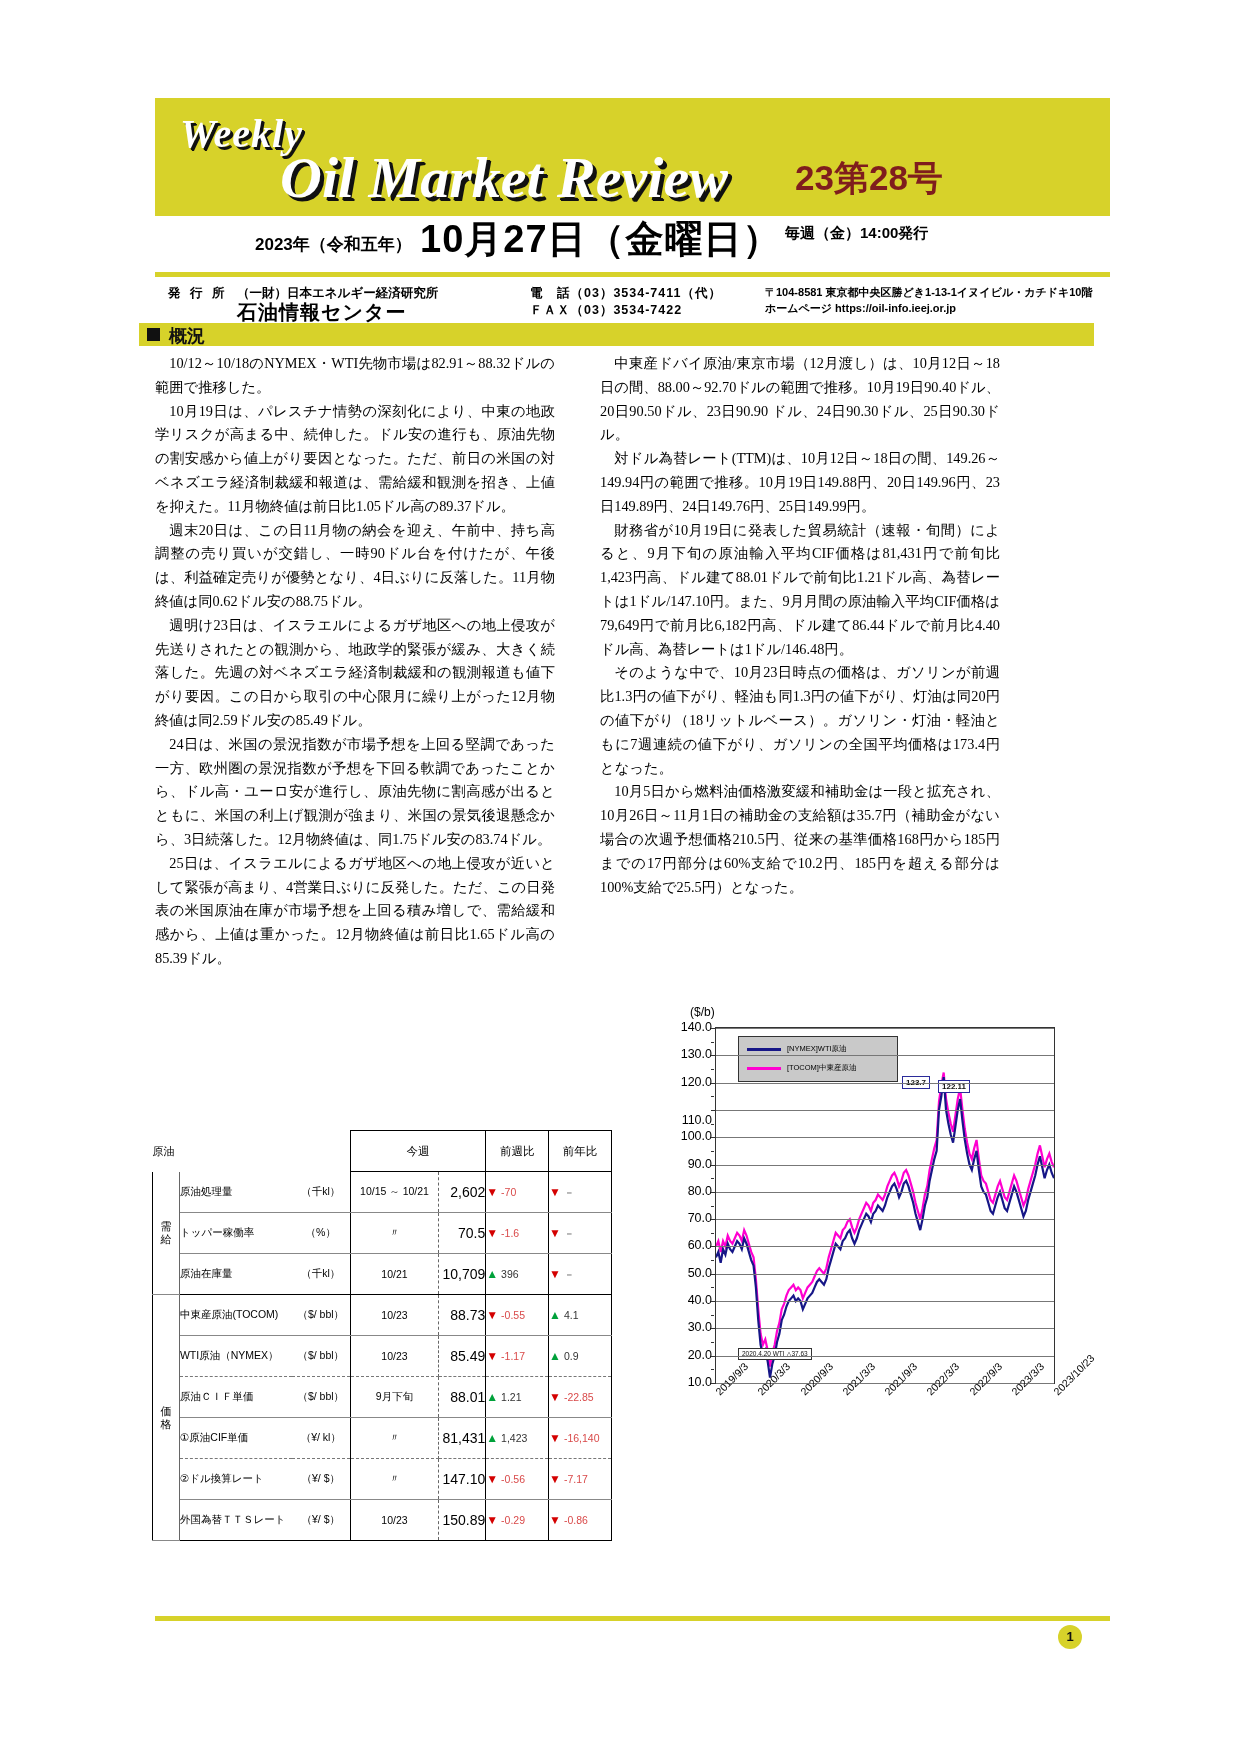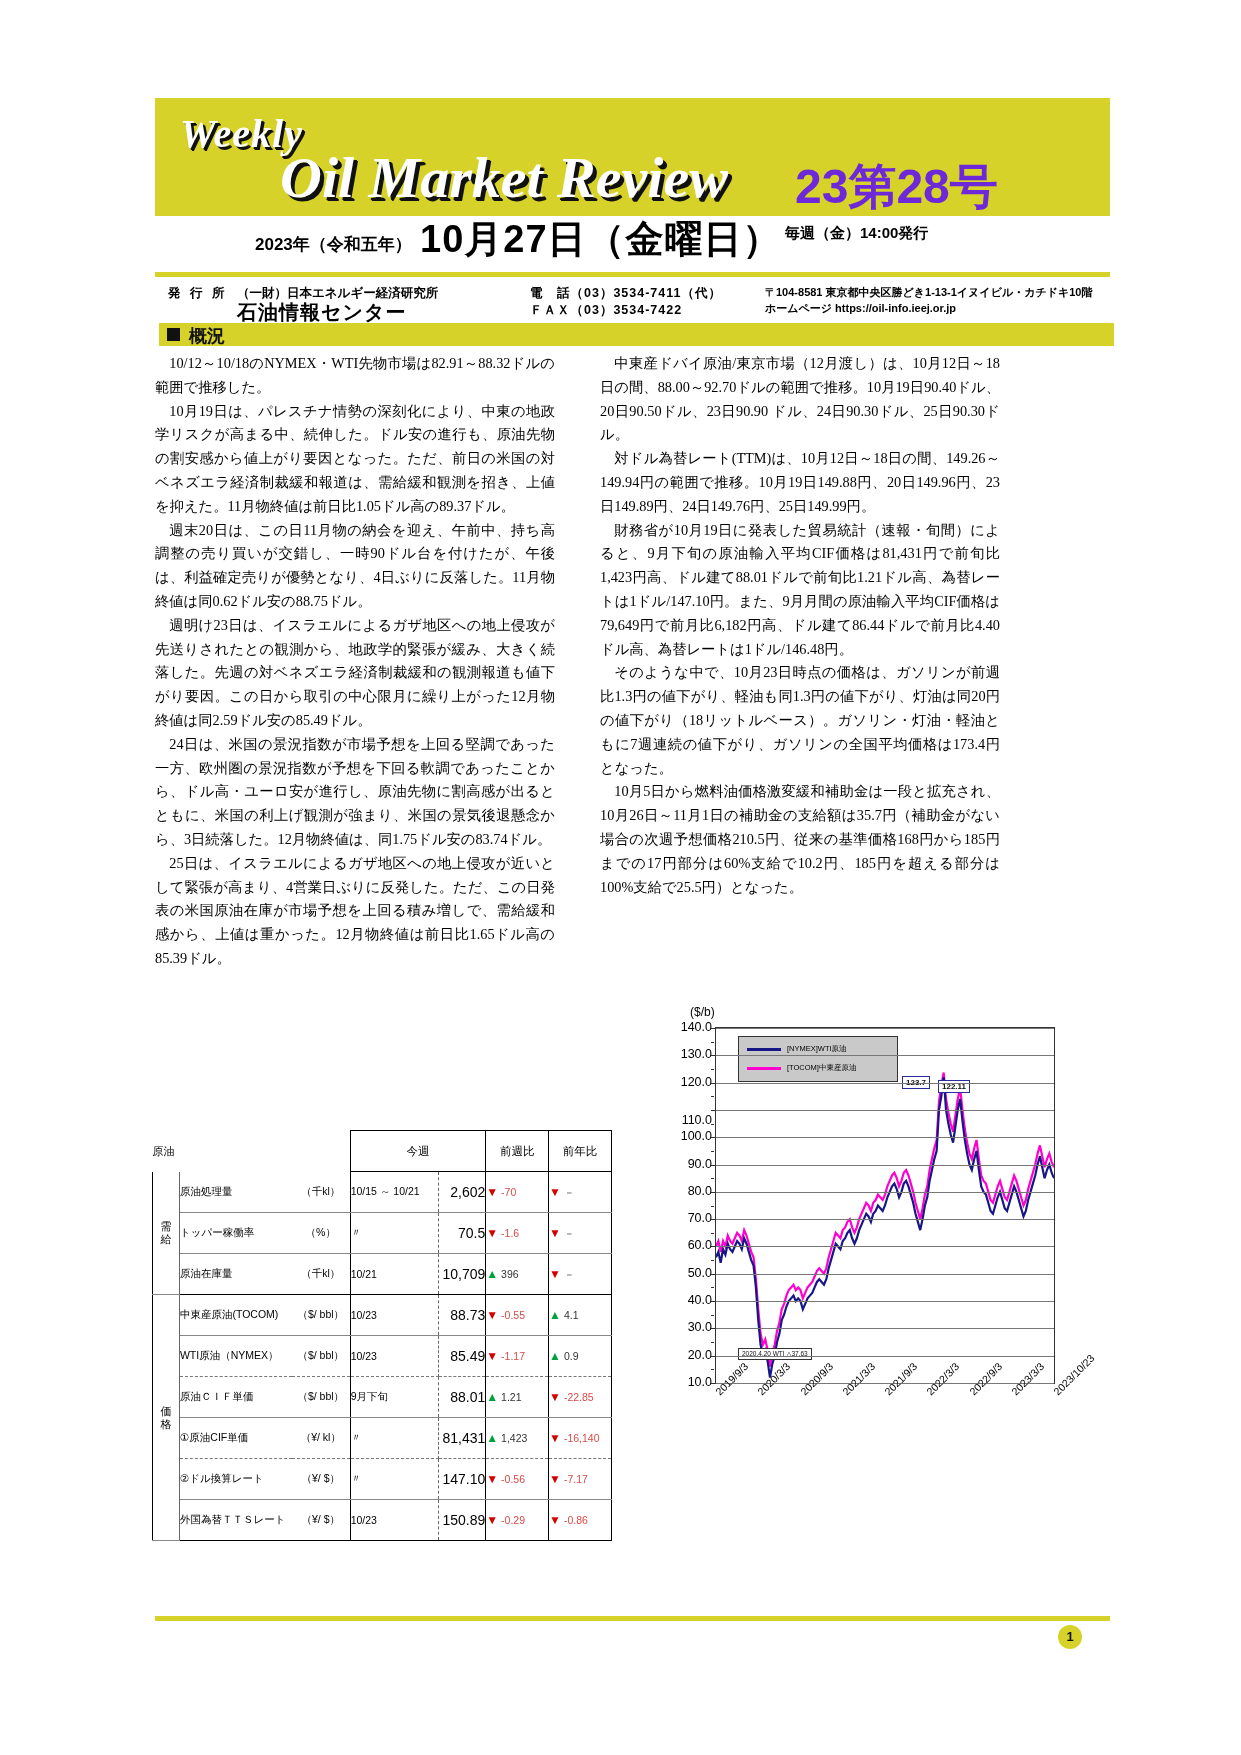--- a/index.html
+++ b/index.html
@@ -36,21 +36,21 @@
   .mh-title{
     position:absolute;left:125px;top:46px;
     font-family:"Liberation Serif","DejaVu Serif",serif;
     font-style:italic;font-weight:bold;font-size:58px;
     color:#ffffff;
     text-shadow:3px 3px 0 #111, 4px 4px 0 #111;
     white-space:nowrap;
   }
   .mh-issue{
     position:absolute;left:640px;top:57px;
-    font-size:48px;font-weight:bold;color:#6d28d9;
+    font-size:35px;font-weight:bold;color:#7f1d1d;
     white-space:nowrap;
   }
   
   .datebar{
     position:absolute;left:155px;top:216px;width:955px;height:50px;
   }
   .dt-year{position:absolute;left:100px;top:17px;font-size:17px;font-weight:bold;}
   .dt-main{position:absolute;left:265px;top:-2px;font-size:38px;font-weight:bold;letter-spacing:1px;white-space:nowrap;}
   .dt-note{position:absolute;left:630px;top:8px;font-size:15px;font-weight:bold;white-space:nowrap;}
   .rule-thick{
@@ -60,21 +60,21 @@
   .pubblock{position:absolute;left:155px;top:282px;width:955px;height:38px;font-size:12.5px;font-weight:bold;}
   .pb-label{position:absolute;left:13px;top:3px;letter-spacing:3px;}
   .pb-org{position:absolute;left:82px;top:3px;}
   .pb-center{position:absolute;left:82px;top:17px;font-size:20px;letter-spacing:1px;}
   .pb-tel{position:absolute;left:375px;top:3px;letter-spacing:1px;}
   .pb-fax{position:absolute;left:375px;top:20px;letter-spacing:1px;}
   .pb-addr{position:absolute;left:610px;top:3px;font-size:11px;}
   .pb-web{position:absolute;left:610px;top:19px;font-size:11px;}
   
   .sect{
-    position:absolute;left:159px;top:323px;width:955px;height:23px;background:#d7d22a;
+    position:absolute;left:139px;top:323px;width:955px;height:23px;background:#d7d22a;
   }
   .sect-sq{position:absolute;left:8px;top:5px;width:13px;height:13px;background:#111;}
   .sect-label{position:absolute;left:30px;top:1px;font-size:18px;font-weight:bold;color:#111;}
   
   .col{
     position:absolute;top:352px;width:400px;
     font-size:14.3px;line-height:23.8px;
     text-align:justify;
     font-family:Liberation Serif, serif;
   }
@@ -86,21 +86,21 @@
   table.stat{border-collapse:collapse;font-size:10.5px;width:460px;}
   table.stat td{padding:0;vertical-align:middle;height:40px;}
   .th-cap{border:0;text-align:left;padding-left:4px;font-size:11px;}
   .hdr{border:1.6px solid #000;text-align:center;font-size:11.5px;height:34px;}
   .c-group{
     border-left:1.6px solid #000;border-right:1px solid #666;
     width:26px;text-align:center;font-size:11px;line-height:13px;
   }
   .c-item{border-right:0;padding-left:6px;width:112px;white-space:nowrap;}
   .c-unit{text-align:center;width:58px;border-right:1.6px solid #000;font-size:10.5px;}
-  .c-date{width:88px;border-right:1px dashed #666;font-size:10.5px;}
+  .c-date{text-align:center;width:88px;border-right:1px dashed #666;font-size:10.5px;}
   .c-val{text-align:right;width:46px;padding-right:4px;border-right:1.6px solid #000;font-size:14px;}
   .c-chg{width:62px;border-right:1.6px solid #000;text-align:left;padding-left:4px;font-size:10.5px;}
   .c-yoy{width:62px;border-right:1.6px solid #000;text-align:left;padding-left:4px;font-size:10.5px;}
   .rb-thin td{border-bottom:1px solid #888;}
   .rb-thick td{border-bottom:1.6px solid #000;}
   .rb-dash td{border-bottom:1px dashed #777;}
   .tri-up{color:#00a13a;font-size:12px;}
   .tri-dn{color:#d40000;font-size:12px;}
   .neg{color:#d94a4a;}
   .pos{color:#333;}

